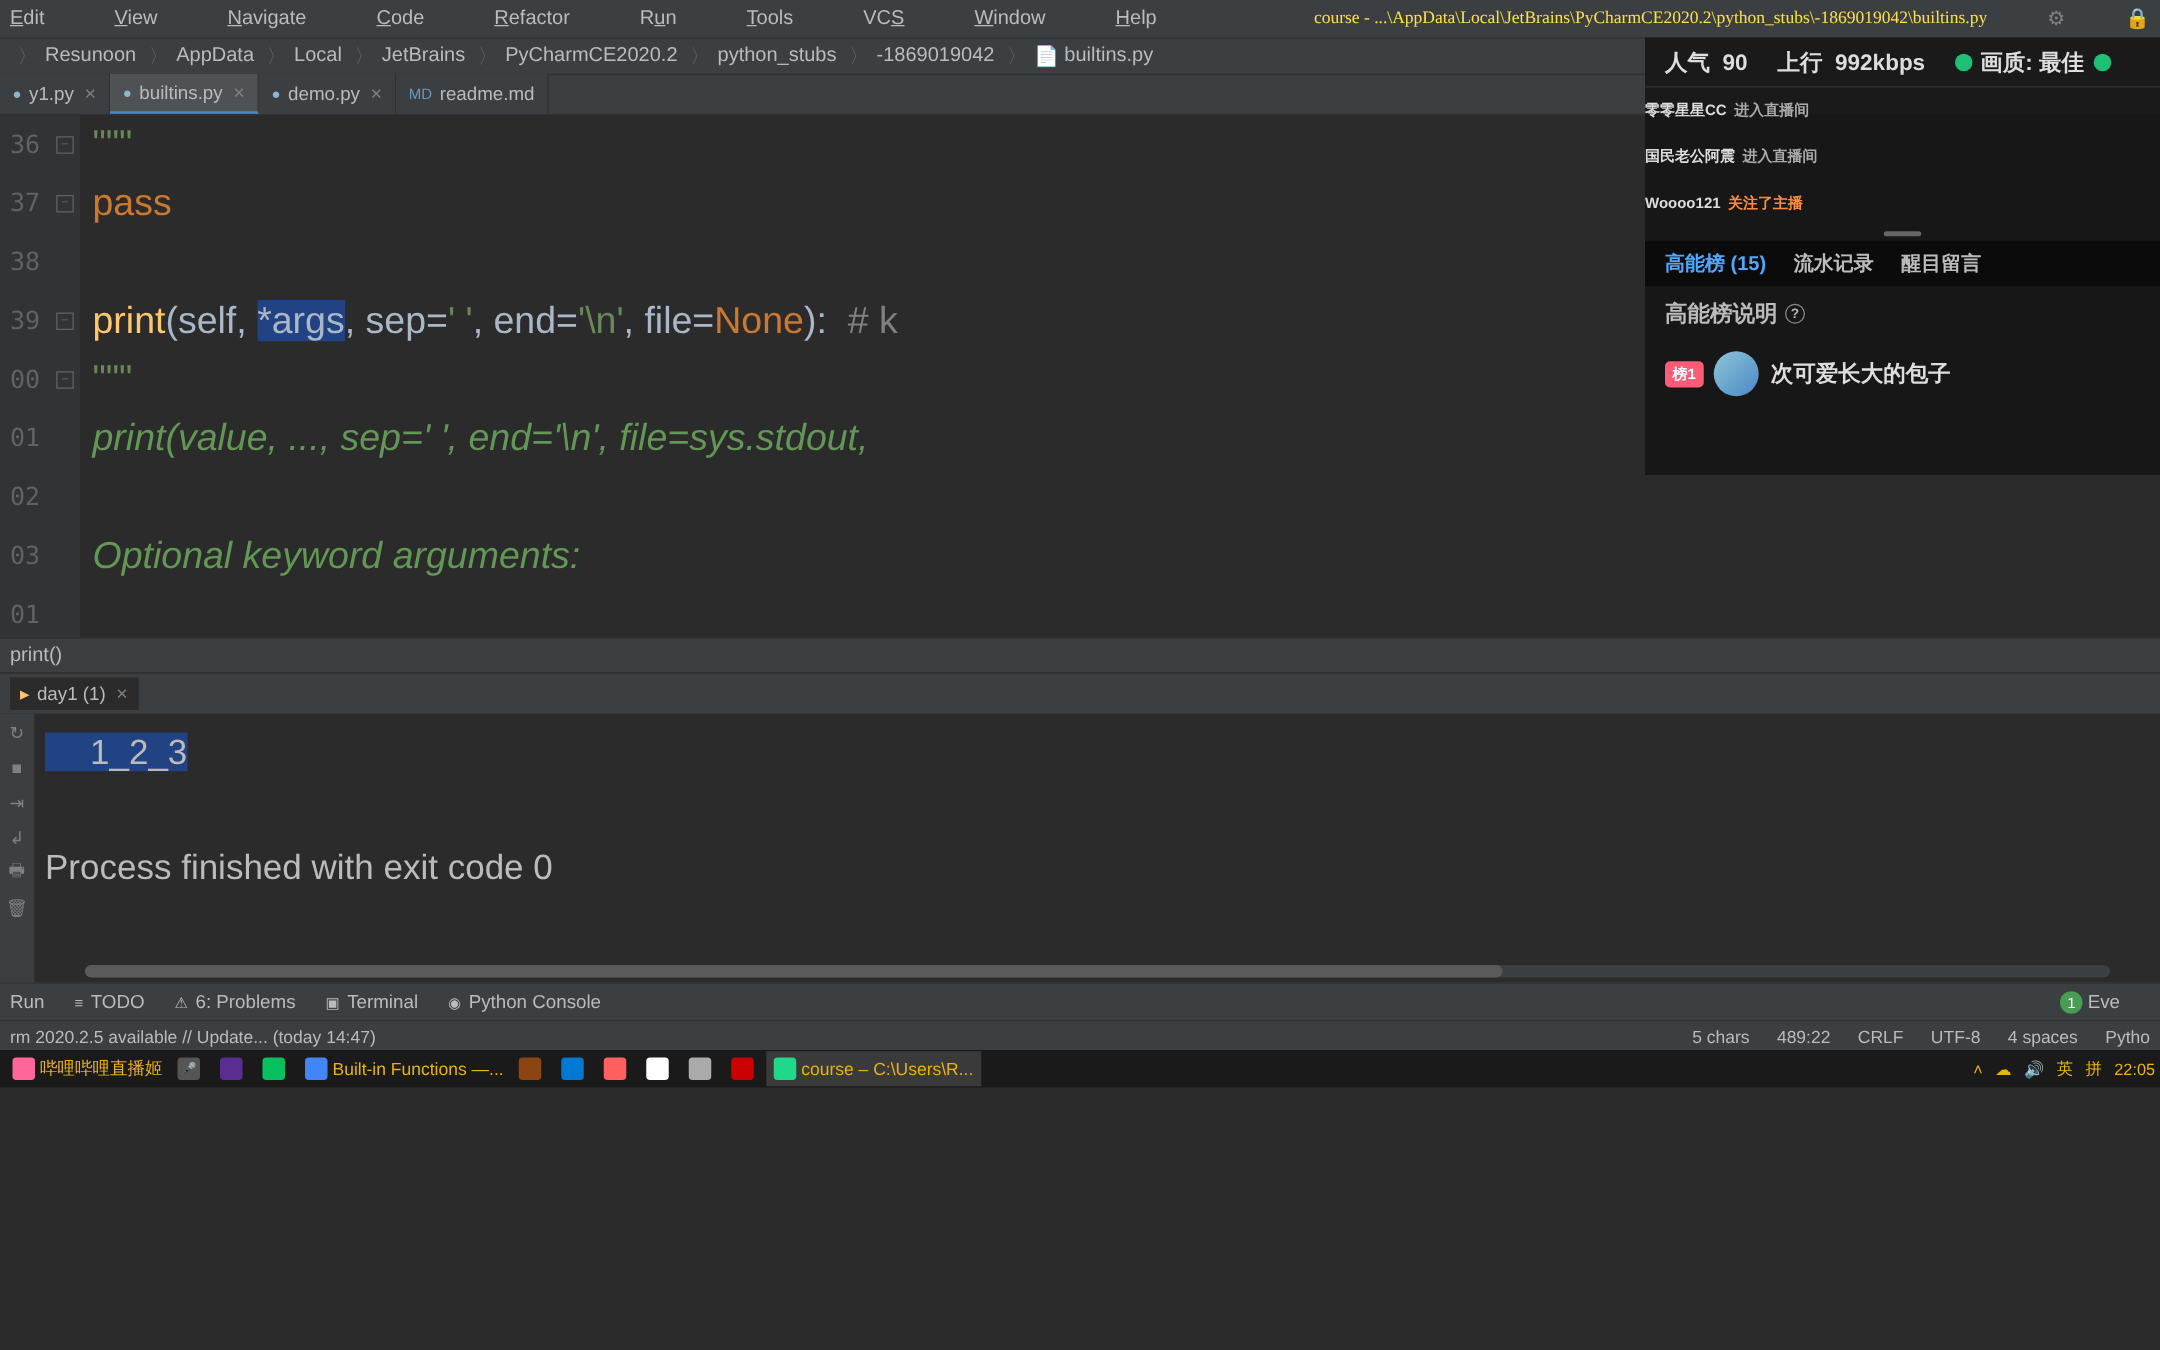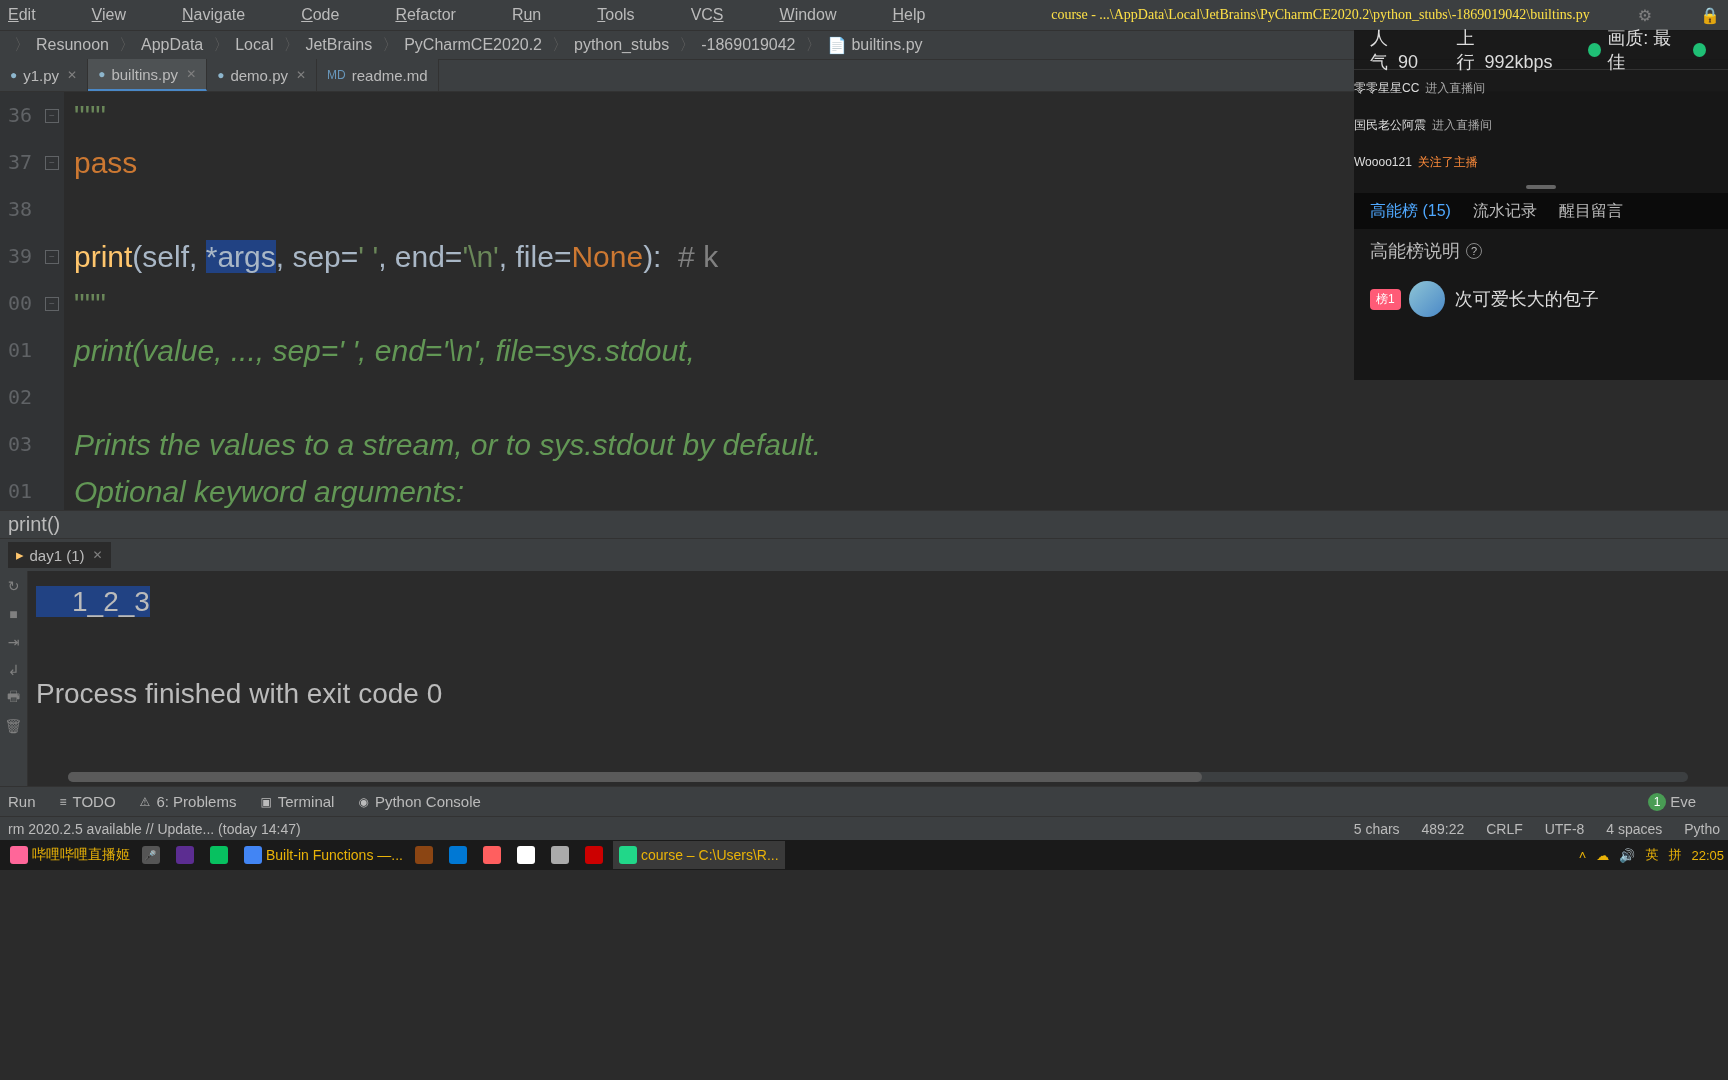--- a/index.html
+++ b/index.html
@@ -28,21 +28,21 @@
 .code{flex:1;font-family:"Consolas","Courier New",monospace;font-size:30px;line-height:47px;padding-left:10px;overflow:hidden;}
 .code .line{height:47px;white-space:pre;}
 .str{color:#6A8759;}
 .kw{color:#CC7832;}
 .func{color:#FFC66D;}
 .param{color:#A9B7C6;}
 .num-none{color:#CC7832;}
 .comment{color:#808080;}
 .doc-italic{color:#629755;font-style:italic;}
 .sel{background:#214283;}
-.crumb-trail{height:28px;background:#3C3F41;border-top:1px solid #323232;display:flex;align-items:center;padding:0 8px;font-size:20px;color:#BBBBBB;}
+.crumb-trail{height:28px;background:#3C3F41;border-top:1px solid #323232;display:flex;align-items:center;padding:0 8px;font-size:16px;color:#BBBBBB;}
 .run-panel{height:248px;background:#2B2B2B;border-top:1px solid #323232;display:flex;flex-direction:column;}
 .run-tabs{height:32px;background:#3C3F41;display:flex;align-items:center;padding:0 8px;font-size:15px;}
 .run-tab{display:flex;align-items:center;padding:4px 8px;background:#2B2B2B;color:#BBBBBB;cursor:pointer;}
 .run-tab .close{margin-left:8px;color:#808080;font-size:12px;}
 .run-body{flex:1;display:flex;}
 .run-toolbar{width:28px;background:#3C3F41;border-right:1px solid #323232;display:flex;flex-direction:column;align-items:center;padding-top:4px;}
 .run-toolbar .tb-icon{width:22px;height:22px;margin-bottom:6px;color:#808080;font-size:14px;display:flex;align-items:center;justify-content:center;cursor:pointer;}
 .run-output{flex:1;font-family:"Consolas",monospace;font-size:28px;line-height:46px;padding:8px;color:#BBBBBB;position:relative;}
 .out-hl{background:#214283;padding-left:36px;}
 .scrollbar-h{position:absolute;bottom:4px;left:40px;right:40px;height:10px;background:#3C3F41;border-radius:5px;}
@@ -55,21 +55,21 @@
 .statusbar{height:24px;background:#3C3F41;display:flex;align-items:center;padding:0 8px;font-size:14px;color:#BBBBBB;border-top:1px solid #323232;}
 .statusbar .left{flex:1;}
 .statusbar .right span{margin-left:18px;}
 .taskbar{height:30px;background:#1A1A1A;display:flex;align-items:center;padding:0 4px;font-size:14px;color:#eab308;}
 .taskbar .task{display:flex;align-items:center;padding:0 6px;height:28px;cursor:pointer;}
 .taskbar .task.active{background:#3A3A3A;}
 .taskbar .ticon{width:18px;height:18px;margin-right:4px;background:#555;border-radius:3px;display:flex;align-items:center;justify-content:center;font-size:10px;}
 .taskbar .spacer{flex:1;}
 .taskbar .sys{margin-left:10px;font-size:13px;}
 
-.overlay{position:absolute;top:30px;right:0;width:374px;height:350px;background:rgba(20,20,20,0.85);color:#DDDDDD;font-size:18px;}
+.overlay{position:absolute;top:30px;right:0;width:412px;height:350px;background:rgba(20,20,20,0.85);color:#DDDDDD;font-size:18px;font-weight:bold;}
 .overlay-top{height:40px;display:flex;align-items:center;padding:0 16px;border-bottom:1px solid #333;}
 .overlay-top .stat{margin-right:24px;}
 .dot-g{width:14px;height:14px;background:#1FBF75;border-radius:50%;display:inline-block;margin-right:6px;vertical-align:middle;}
 .chat-line{padding:10px 0;font-size:12px;}
 .chat-line .user{color:#DDDDDD;}
 .chat-line .action{color:#AAAAAA;margin-left:6px;}
 .chat-line .action-follow{color:#FF8C3B;margin-left:6px;}
 .ov-tabs{display:flex;padding:0 16px;height:36px;align-items:center;background:rgba(0,0,0,0.5);}
 .ov-tab{margin-right:22px;font-size:16px;color:#BBBBBB;cursor:pointer;}
 .ov-tab.active{color:#4FA8FF;}
@@ -173,21 +173,20 @@
       <div class="fold"></div>
   </div>
   <div class="code">
     <div class="line"><span class="str">"""</span></div>
     <div class="line"><span class="kw">pass</span></div>
     <div class="line"></div>
     <div class="line"><span class="func">print</span><span class="param">(self, </span><span class="param sel">*args</span><span class="param">, sep=</span><span class="str">' '</span><span class="param">, end=</span><span class="str">'\n'</span><span class="param">, file=</span><span class="num-none">None</span><span class="param">):</span><span class="comment">  # k</span></div>
     <div class="line"><span class="str">"""</span></div>
     <div class="line"><span class="doc-italic">print(value, ..., sep=' ', end='\n', file=sys.stdout,</span></div>
     <div class="line"></div>
-    <div class="line"><span class="doc-italic">Prints the values to a stream, or to sys.stdout by default.</span></div>
     <div class="line"><span class="doc-italic">Optional keyword arguments:</span></div>
   </div>
 </div>
 
 <div class="crumb-trail">
   <span>print()</span>
 </div>
 
 <div class="run-panel">
   <div class="run-tabs">

